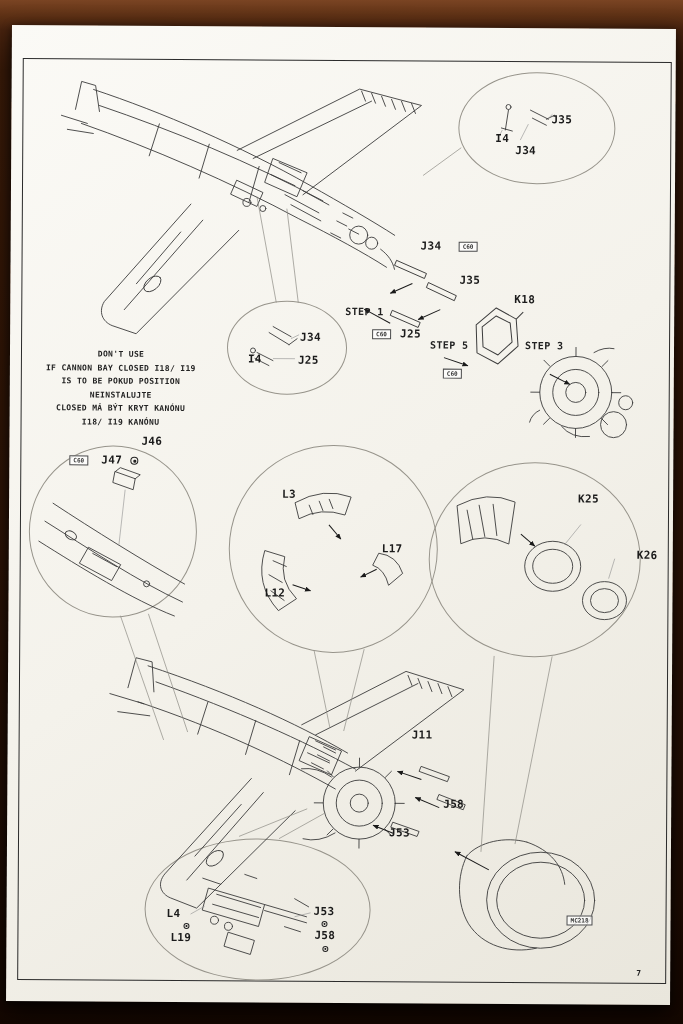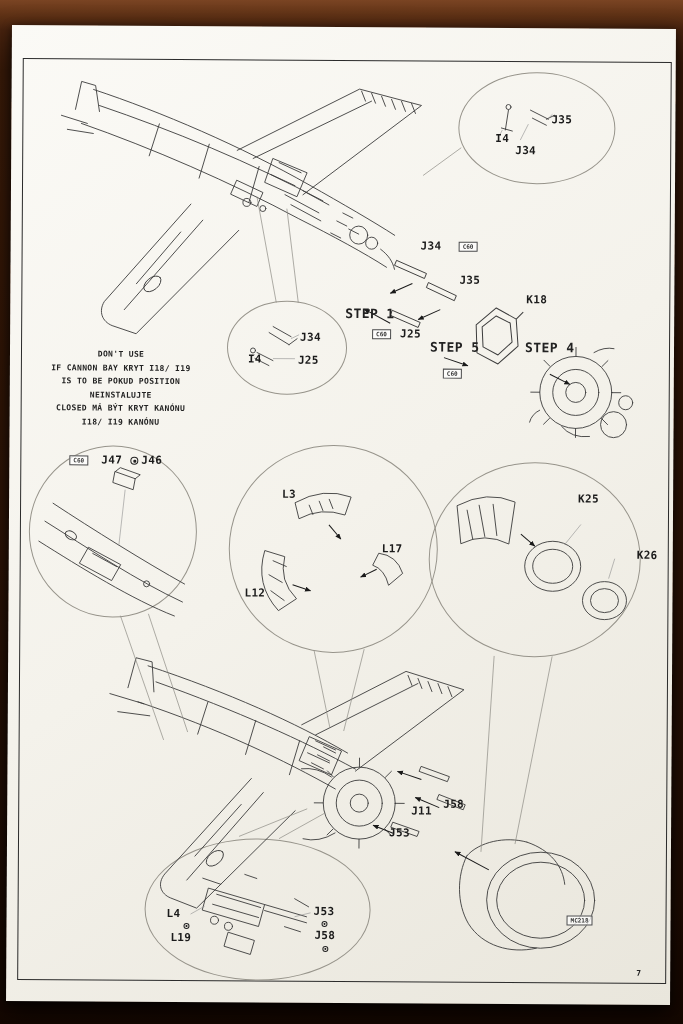--- a/index.html
+++ b/index.html
@@ -13,21 +13,21 @@
     position:absolute; left:9px; top:27px; width:664px; height:976px;
     background:linear-gradient(145deg,#fbfaf6 0%,#f4f2eb 50%,#e9e6dc 100%);
     box-shadow:0 10px 26px rgba(0,0,0,.7), 0 2px 8px rgba(0,0,0,.55);
     transform:rotate(.35deg); transform-origin:center;
   }
   .frame { position:absolute; left:11px; top:33px; width:649px; height:922px; border:1.6px solid #2b2b2b; }
   .sketch { position:absolute; z-index:1; }
   .overlay { position:absolute; left:0; top:0; z-index:2; pointer-events:none; }
   .inset { position:absolute; border:1px solid #97948b; border-radius:50%; z-index:0; }
   .plabel { position:absolute; z-index:3; font-size:11px; font-weight:700; color:#1b1b1b; letter-spacing:.3px; white-space:nowrap; }
-  .step { position:absolute; z-index:3; font-size:13px; font-weight:700; color:#222; letter-spacing:.4px; white-space:nowrap; }
+  .step { position:absolute; z-index:3; font-size:10px; font-weight:700; color:#222; letter-spacing:.4px; white-space:nowrap; }
   .code-box { position:absolute; z-index:3; font-size:6px; font-weight:700; color:#333; border:.9px solid #4a4a4a; padding:1px 3px; line-height:1; background:rgba(255,255,255,.75); white-space:nowrap; }
   .warning { position:absolute; z-index:3; left:20px; top:322px; width:182px; text-align:center; font-size:8px; font-weight:700; color:#222; line-height:13.5px; letter-spacing:.35px; }
   .pagenum { position:absolute; z-index:3; font-size:8px; font-weight:700; color:#222; }
   .cdot { position:absolute; z-index:3; width:8px; height:8px; border:1px solid #222; border-radius:50%; }
   .cdot::after { content:""; position:absolute; left:2px; top:2px; width:2.5px; height:2.5px; background:#222; border-radius:50%; }
   .bullet { position:absolute; z-index:3; width:6px; height:6px; border:1.1px solid #222; border-radius:50%; }
   .bullet::after { content:""; position:absolute; left:1.4px; top:1.4px; width:1.6px; height:1.6px; background:#222; border-radius:50%; }
   svg { overflow:visible; display:block; }
 </style>
 </head>
@@ -279,59 +279,59 @@
       <path d="M380,296 L354,282" marker-end="url(#ah)"></path>
       <path d="M402,256 L380,266" marker-end="url(#ah)"></path>
       <path d="M430,282 L408,292" marker-end="url(#ah)"></path>
       <path d="M434,330 L458,338" marker-end="url(#ah)"></path>
       <path d="M540,346 L560,356" marker-end="url(#ah)"></path>
     </g>
   </svg>
 
   <div class="warning">
     <div>DON'T USE</div>
-    <div>IF CANNON BAY KRYT I18/ I19</div>
+    <div>IF CANNON BAY CLOSED I18/ I19</div>
     <div>IS TO BE POKUD POSITION</div>
     <div>NEINSTALUJTE</div>
     <div>CLOSED MÁ BÝT KRYT KANÓNU</div>
     <div>I18/ I19 KANÓNU</div>
   </div>
 
   <div class="plabel" style="left:540px;top:85px">J35</div>
   <div class="plabel" style="left:484px;top:104px">I4</div>
   <div class="plabel" style="left:504px;top:116px">J34</div>
 
   <div class="plabel" style="left:410px;top:212px">J34</div>
   <div class="code-box" style="left:448px;top:214px">C60</div>
   <div class="plabel" style="left:449px;top:246px">J35</div>
   <div class="step" style="left:335px;top:279px">STEP 1</div>
   <div class="code-box" style="left:362px;top:302px">C60</div>
   <div class="plabel" style="left:390px;top:300px">J25</div>
   <div class="step" style="left:420px;top:312px">STEP 5</div>
-  <div class="plabel" style="left:516px;top:265px">K18</div>
-  <div class="step" style="left:515px;top:312px">STEP 4</div>
+  <div class="plabel" style="left:504px;top:265px">K18</div>
+  <div class="step" style="left:515px;top:312px">STEP 3</div>
   <div class="code-box" style="left:433px;top:341px">C60</div>
 
   <div class="plabel" style="left:290px;top:304px">J34</div>
   <div class="plabel" style="left:238px;top:326px">I4</div>
   <div class="plabel" style="left:288px;top:327px">J25</div>
 
   <div class="code-box" style="left:60px;top:430px">C60</div>
   <div class="plabel" style="left:92px;top:428px">J47</div>
   <div class="cdot" style="left:121px;top:431px"></div>
-  <div class="plabel" style="left:132px;top:428px">J46</div>
+  <div class="plabel" style="left:132px;top:409px">J46</div>
 
   <div class="plabel" style="left:273px;top:461px">L3</div>
   <div class="plabel" style="left:373px;top:515px">L17</div>
-  <div class="plabel" style="left:236px;top:560px">L12</div>
+  <div class="plabel" style="left:256px;top:560px">L12</div>
 
   <div class="plabel" style="left:569px;top:464px">K25</div>
   <div class="plabel" style="left:628px;top:520px">K26</div>
 
-  <div class="plabel" style="left:404px;top:777px">J11</div>
+  <div class="plabel" style="left:404px;top:701px">J11</div>
   <div class="plabel" style="left:436px;top:770px">J58</div>
   <div class="plabel" style="left:382px;top:799px">J53</div>
   <div class="code-box" style="left:560px;top:887px">MC218</div>
 
   <div class="plabel" style="left:160px;top:881px">L4</div>
   <div class="bullet" style="left:177px;top:897px"></div>
   <div class="plabel" style="left:164px;top:905px">L19</div>
   <div class="plabel" style="left:307px;top:878px">J53</div>
   <div class="bullet" style="left:315px;top:894px"></div>
   <div class="plabel" style="left:308px;top:902px">J58</div>

